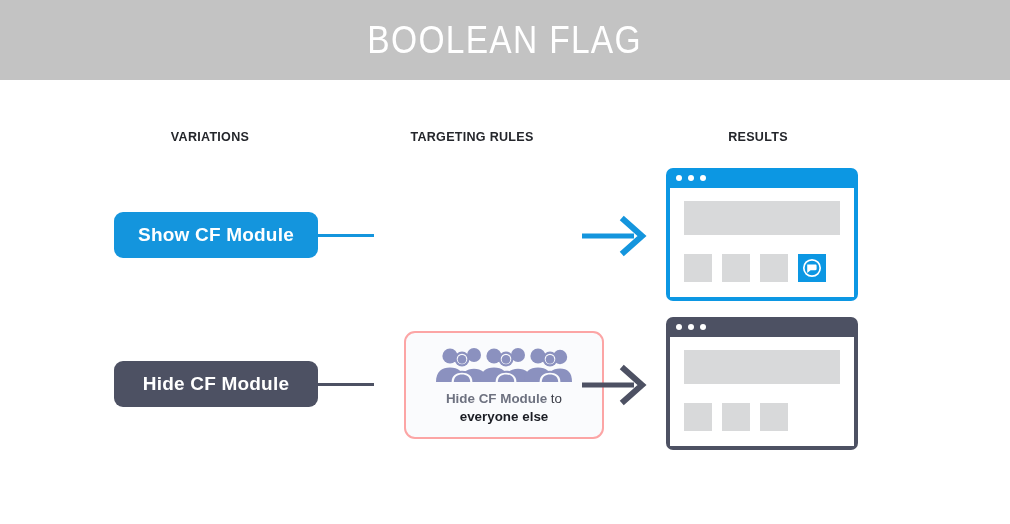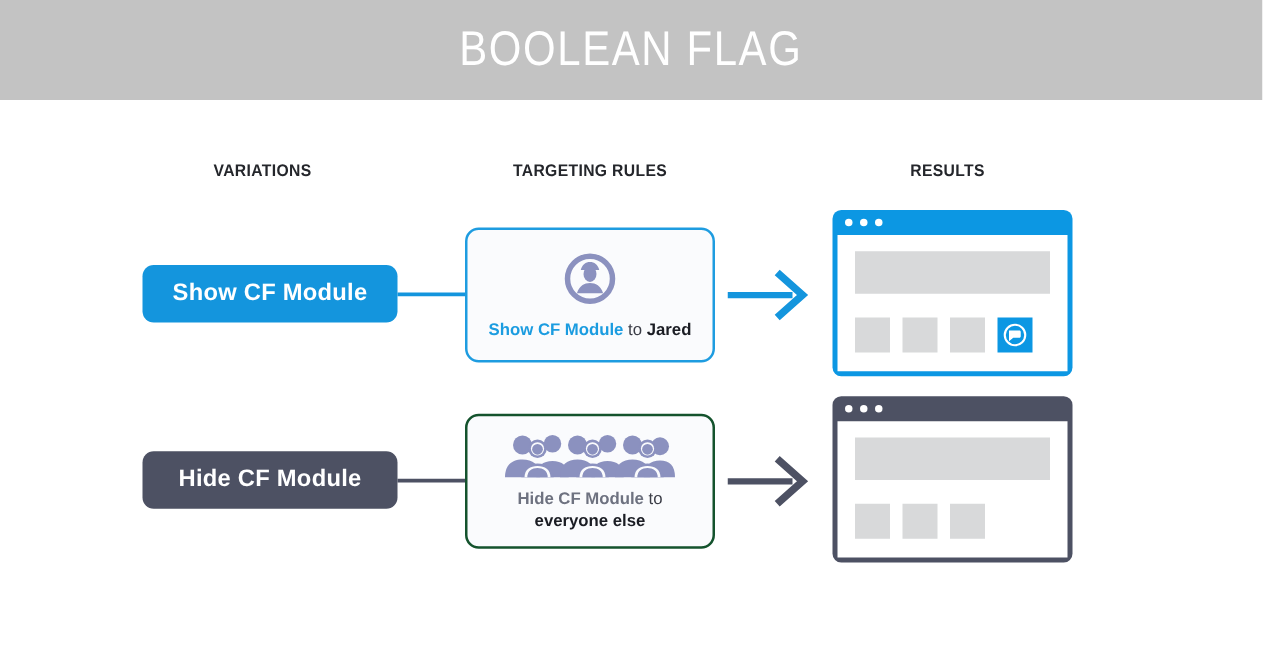--- a/index.html
+++ b/index.html
@@ -68,21 +68,21 @@
   
   .card {
     position: absolute; left: 372px;
     width: 200px;
     background: #fafbfd;
     border-radius: 11px;
     display: flex; flex-direction: column;
     align-items: center; justify-content: center;
   }
   .r1 .card { top: 14px; height: 108px; border: 2px solid #1e9ce0; }
-  .r2 .card { top: 14px; height: 108px; border: 2px solid #14532d; }
+  .r2 .card { top: 14px; height: 108px; border: 2px solid #fca5a5; margin-left: 32px; }
 
   .card-icon { display: flex; align-items: center; justify-content: center; }
   .r1 .card-icon { height: 46px; margin-bottom: 9px; }
   .r2 .card-icon { height: 38px; margin-bottom: 7px; }
 
   .card-text {
     text-align: center; line-height: 1.32;
     font-size: 13.4px; padding: 0 8px;
   }
   .t-blue   { color: #1b9ce0; font-weight: bold; }
@@ -136,33 +136,20 @@
   <div class="col-head c3">RESULTS</div>
 
   <div class="row r1">
 
     <div class="pill">
       <span>Show CF Module</span>
     </div>
 
     <div class="connector"></div>
 
-    <div class="card">
-      <div class="card-icon">
-        <svg width="42" height="42" viewBox="0 0 42 42" aria-hidden="true">
-          <circle cx="21" cy="21" r="18" fill="none" stroke="#8b91bf" stroke-width="4.4"></circle>
-          <ellipse cx="21" cy="17.2" rx="5.2" ry="6.3" fill="#8b91bf"></ellipse>
-          <path d="M10.5 32.5 C12.5 26.6 16.4 24.4 21 24.4 C25.6 24.4 29.5 26.6 31.5 32.5 Z" fill="#8b91bf"></path>
-          <path d="M13.6 14.0 C14.8 9.6 17.5 7.6 21 7.6 C24.5 7.6 27.2 9.6 28.4 14.0 Z" fill="#8b91bf"></path>
-        </svg>
-      </div>
-      <div class="card-text">
-        <span class="t-blue">Show CF Module</span><span class="t-to">&nbsp;</span><span class="t-to">to</span><span class="t-to">&nbsp;</span><span class="t-dark">Jared</span>
-      </div>
-    </div>
 
     <div class="arrow">
       <svg width="66" height="44" viewBox="0 0 66 44" aria-hidden="true">
         <line x1="0" y1="22" x2="52" y2="22" stroke="#1495dd" stroke-width="5"></line>
         <polyline points="42,6 60,22 42,38" fill="none" stroke="#1495dd" stroke-width="6" stroke-linecap="square" stroke-linejoin="miter"></polyline>
       </svg>
     </div>
 
     <div class="window">
       <div class="win-bar">

